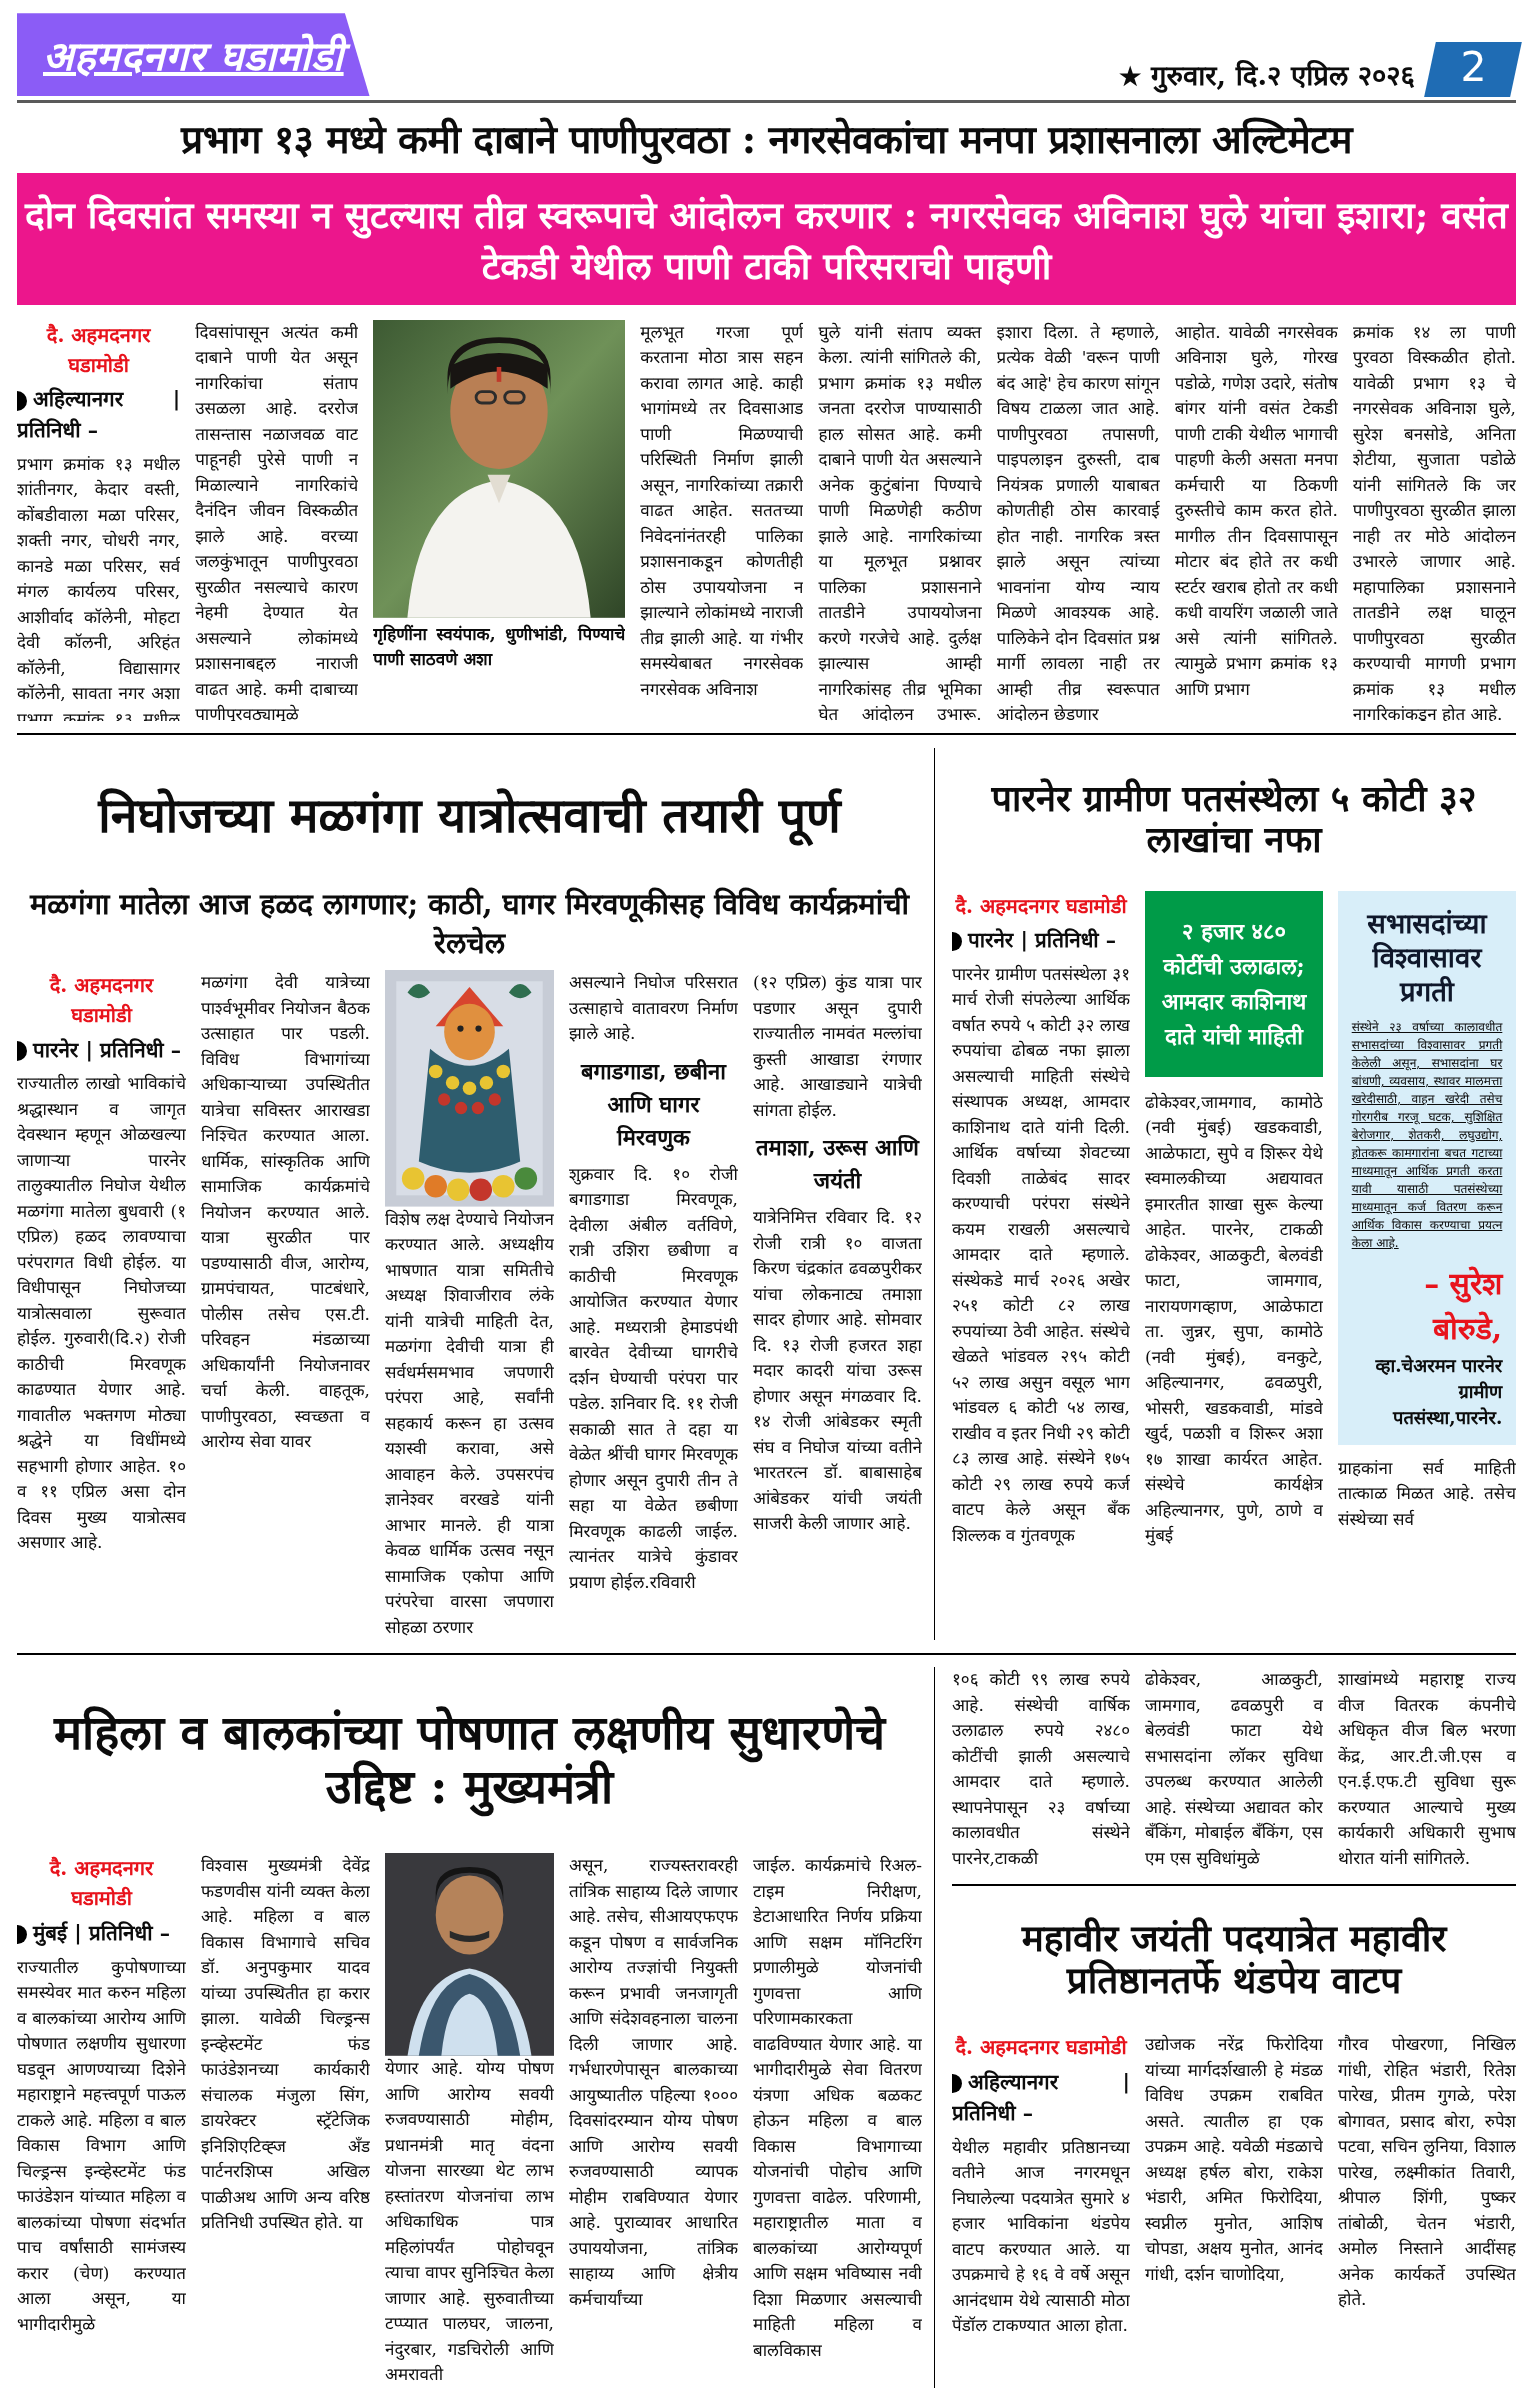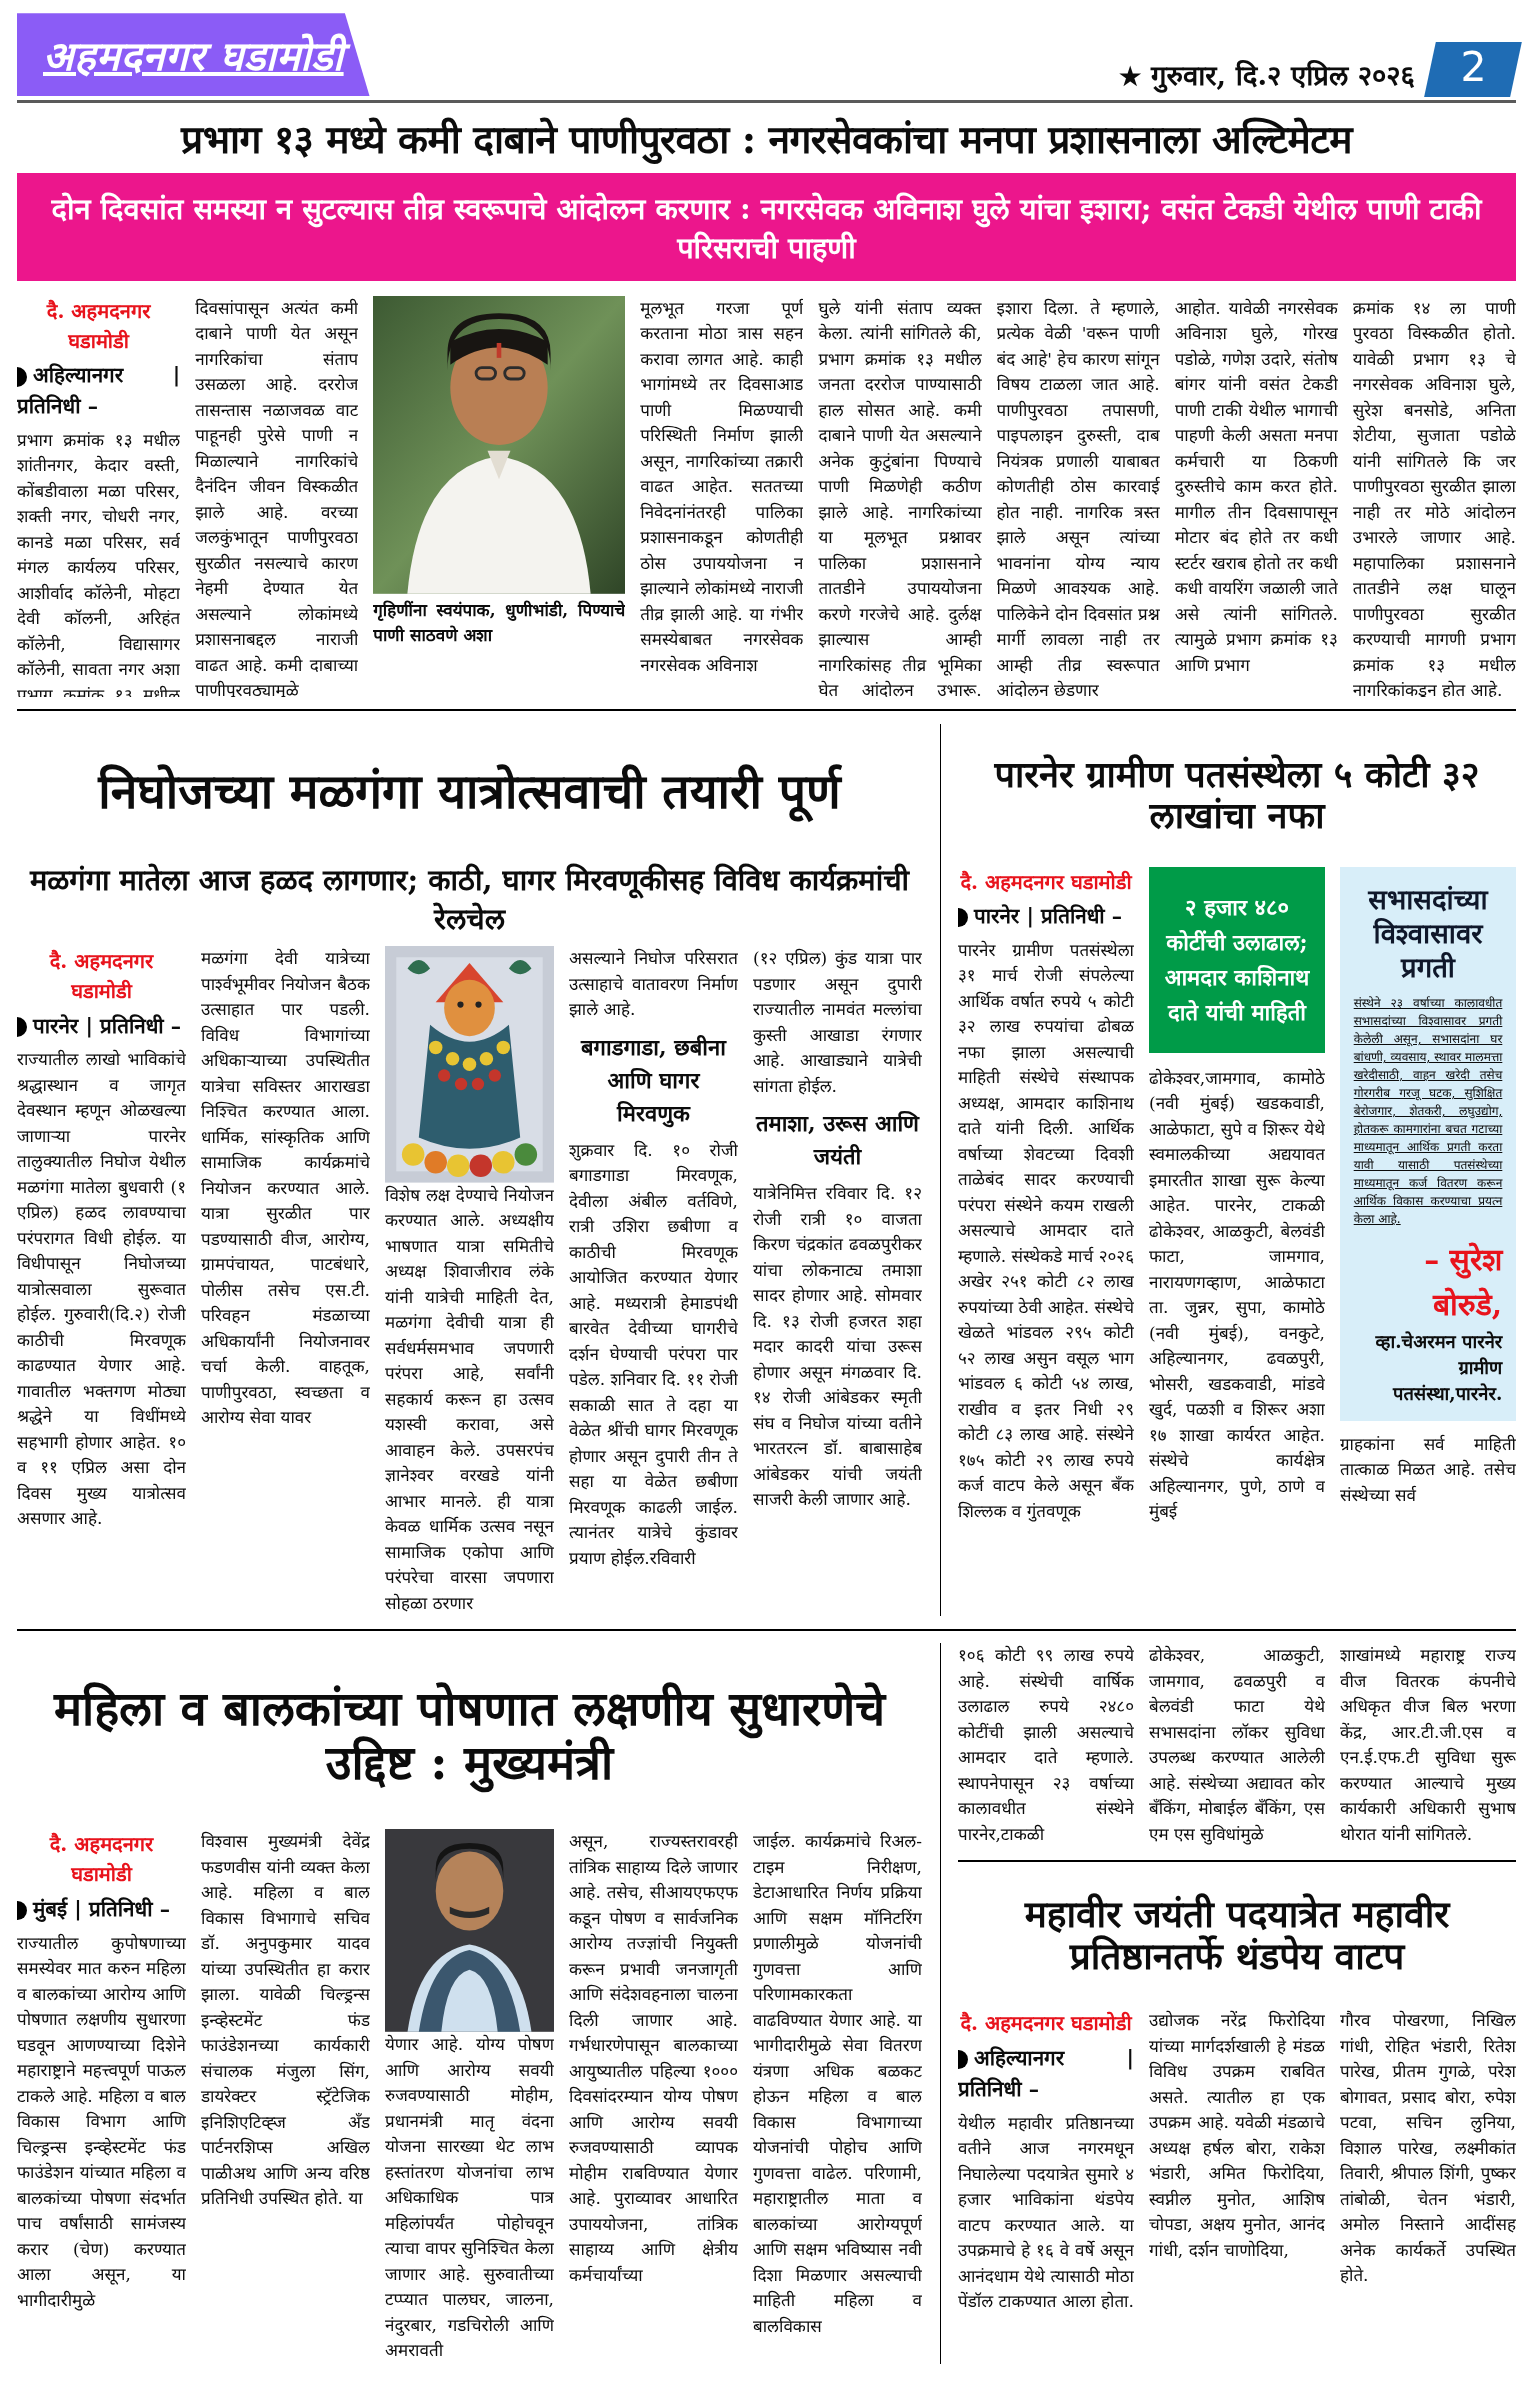--- a/index.html
+++ b/index.html
@@ -13,38 +13,38 @@
         text-decoration:underline;font-style:italic;letter-spacing:0.6px;}
   .mast-right{display:flex;align-items:flex-end;gap:15px;margin-left:16px;}
   .mast-date{font-weight:bold;font-size:27.5px;padding-bottom:3.4px;}
   .star{font-size:25px;}
   .pgnum{background:#1f6cb4;color:#fff;font-size:41px;font-family:"DejaVu Sans","Liberation Sans",sans-serif;
         padding:1.1px 30px 5.7px 30px;transform:skewX(-12deg);}
   .pgnum>span{display:inline-block;transform:skewX(12deg);}
   
   .lead-head{font-size:39px;font-weight:900;line-height:1.12;margin:15px 0 11.5px 0;
         letter-spacing:-0.6px;text-align:center;}
-  .band-pink{background:#ec168c;color:#fff;font-weight:bold;font-size:29px;
+  .band-pink{background:#ec168c;color:#fff;font-weight:bold;font-size:37px;
         text-align:center;padding:15px 8px;margin-bottom:15px;}
   .h2{font-weight:900;text-align:center;line-height:1.15;}
   .sub2{font-weight:bold;text-align:center;font-size:29px;margin:5.7px 0 9.2px 0;}
   
   .cols{display:flex;gap:15px;}
   .col{flex:1 1 0;font-size:17px;line-height:1.5;text-align:justify;overflow:hidden;margin:0;}
   .byline{color:#e8131c;font-weight:bold;text-align:center;font-size:20px;margin:0 0 4.6px 0;}
   .dateline{font-weight:bold;font-size:20.6px;margin:0 0 5.7px 0;}
   .half-bullet{display:inline-block;width:10.3px;height:19.5px;background:#000;
         border-radius:0 19.5px 19.5px 0;vertical-align:middle;margin-right:5.7px;}
   .colsub{font-weight:bold;text-align:center;font-size:22px;margin:8px 0;}
   .rule{border:0;border-top:2.3px solid #000;margin:12.6px 0;}
   .photo{display:block;width:100%;}
   .caption{font-weight:bold;font-size:17px;line-height:1.45;text-align:justify;margin-top:4.6px;}
   
   .split{display:flex;gap:17px;}
-  .split .left{flex:0 0 905px;border-right:1.7px solid #000;padding-right:18px;}
+  .split .left{flex:0 0 905px;border-right:1.7px solid #000;padding-right:12px;}
   .split .right{flex:1 1 auto;}
   .green-box{background:#009b48;color:#fff;font-weight:bold;font-size:22px;
         line-height:1.6;text-align:center;padding:23px 13.7px;margin-bottom:12.6px;}
   .blue-box{background:#d8eef9;padding:15px 13.7px;margin-bottom:10.3px;}
   .blue-title{color:#0f172a;font-weight:900;font-size:27.5px;text-align:center;line-height:1.25;margin:0 0 9.2px 0;}
   .blue-body{font-size:12px;line-height:1.5;text-align:justify;margin:0;text-decoration:underline;}
   .sig-name{color:#e8131c;font-weight:bold;font-size:30px;text-align:right;margin:9.2px 0 0 0;}
   .sig-role{font-weight:bold;font-size:18.3px;text-align:right;margin:2.3px 0 0 0;line-height:1.4;}
   .h-max-a1{max-height:401px;}
   .h-max-b2{max-height:830px;}

